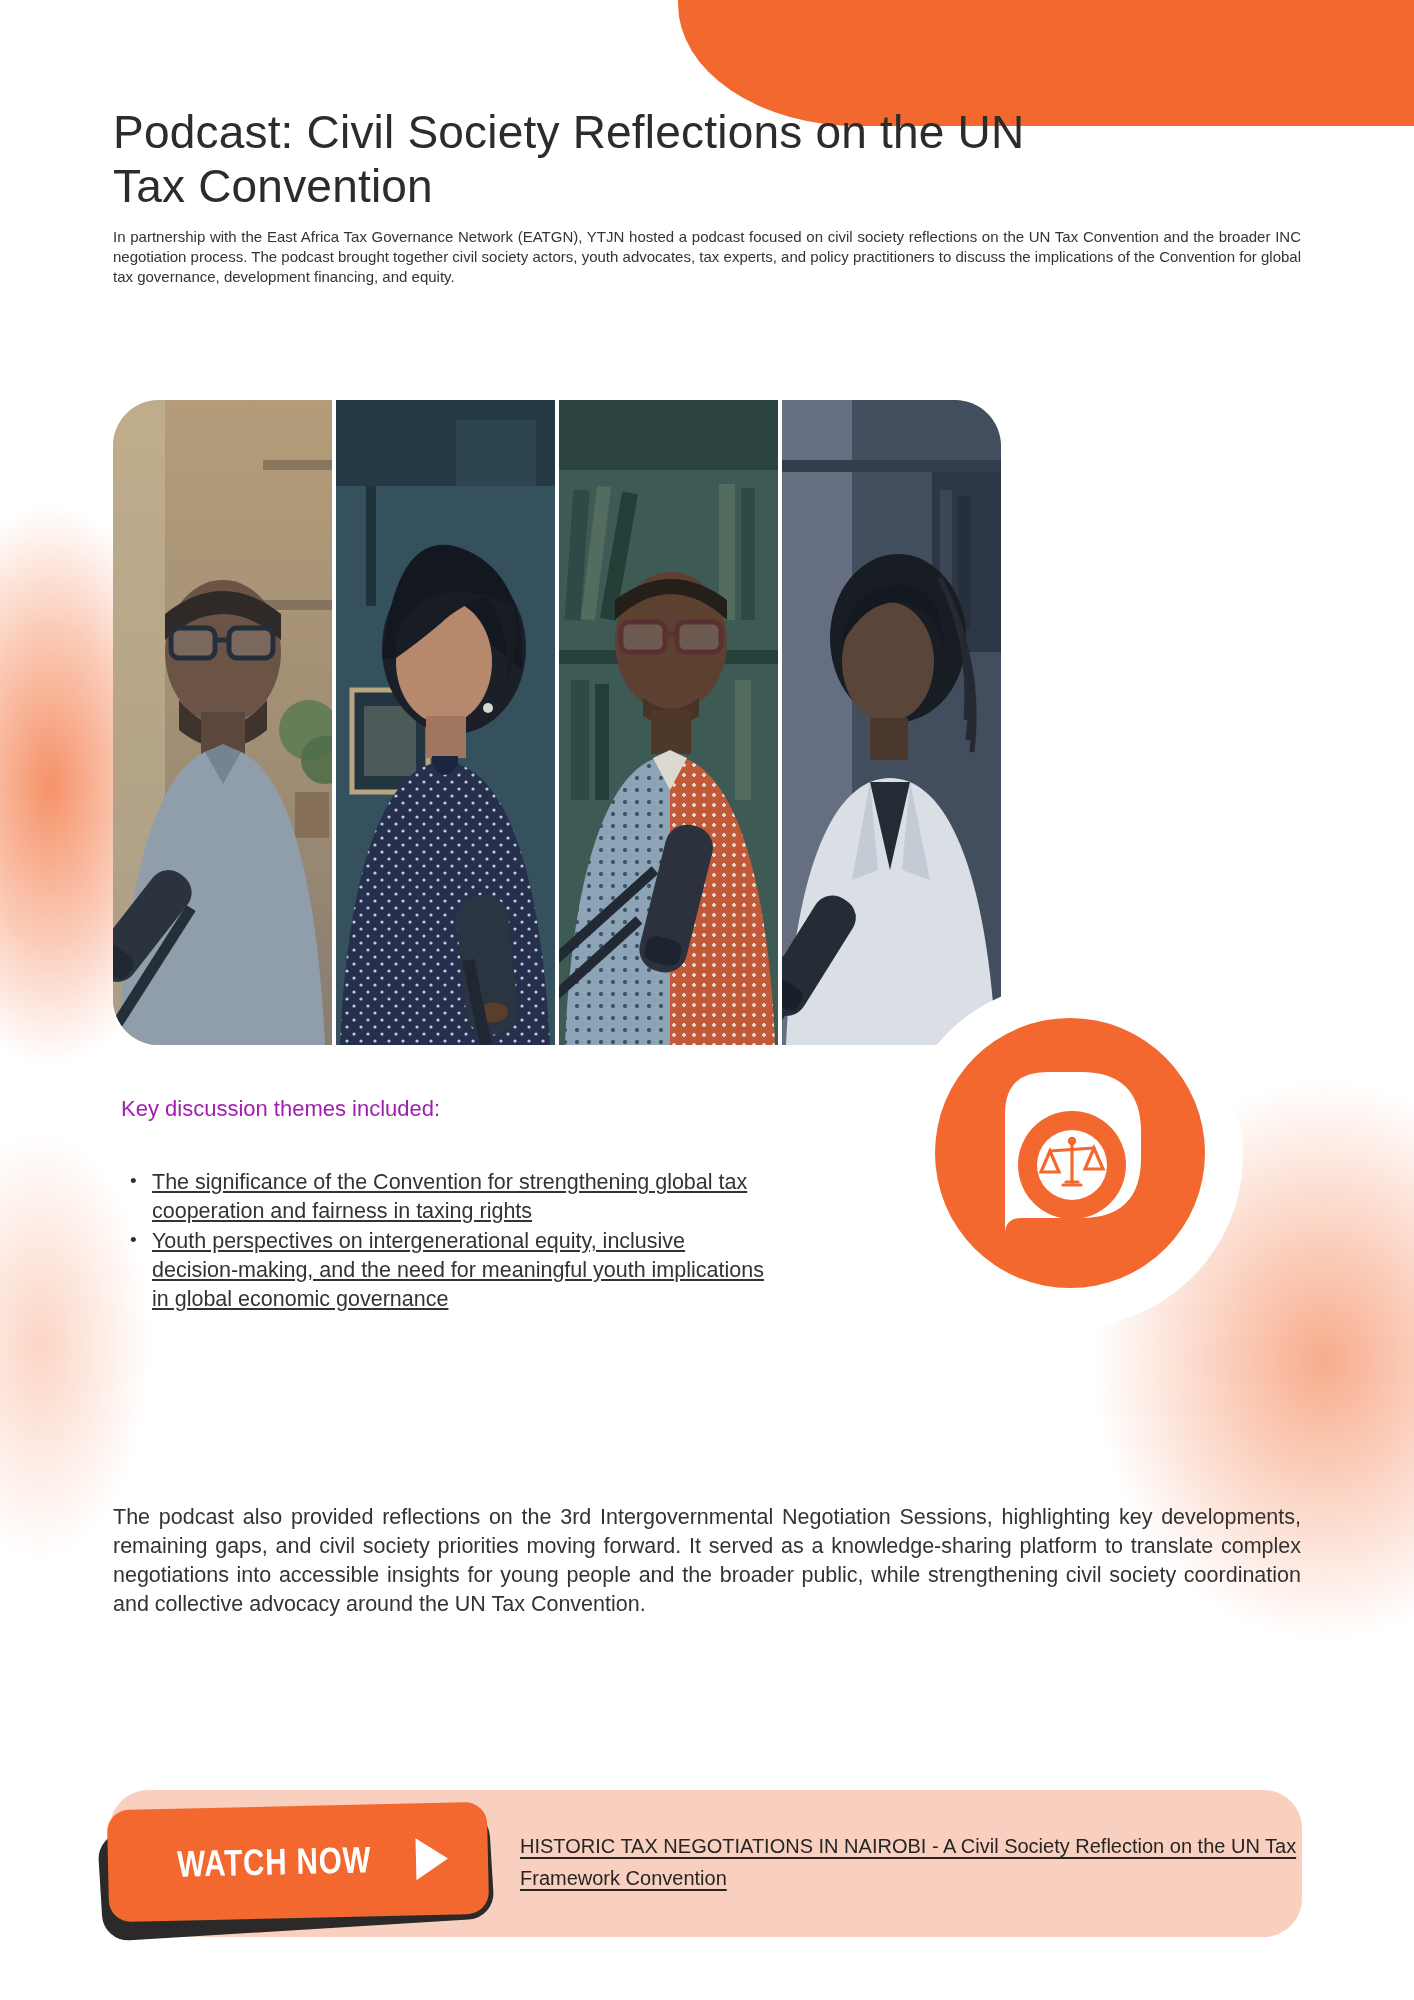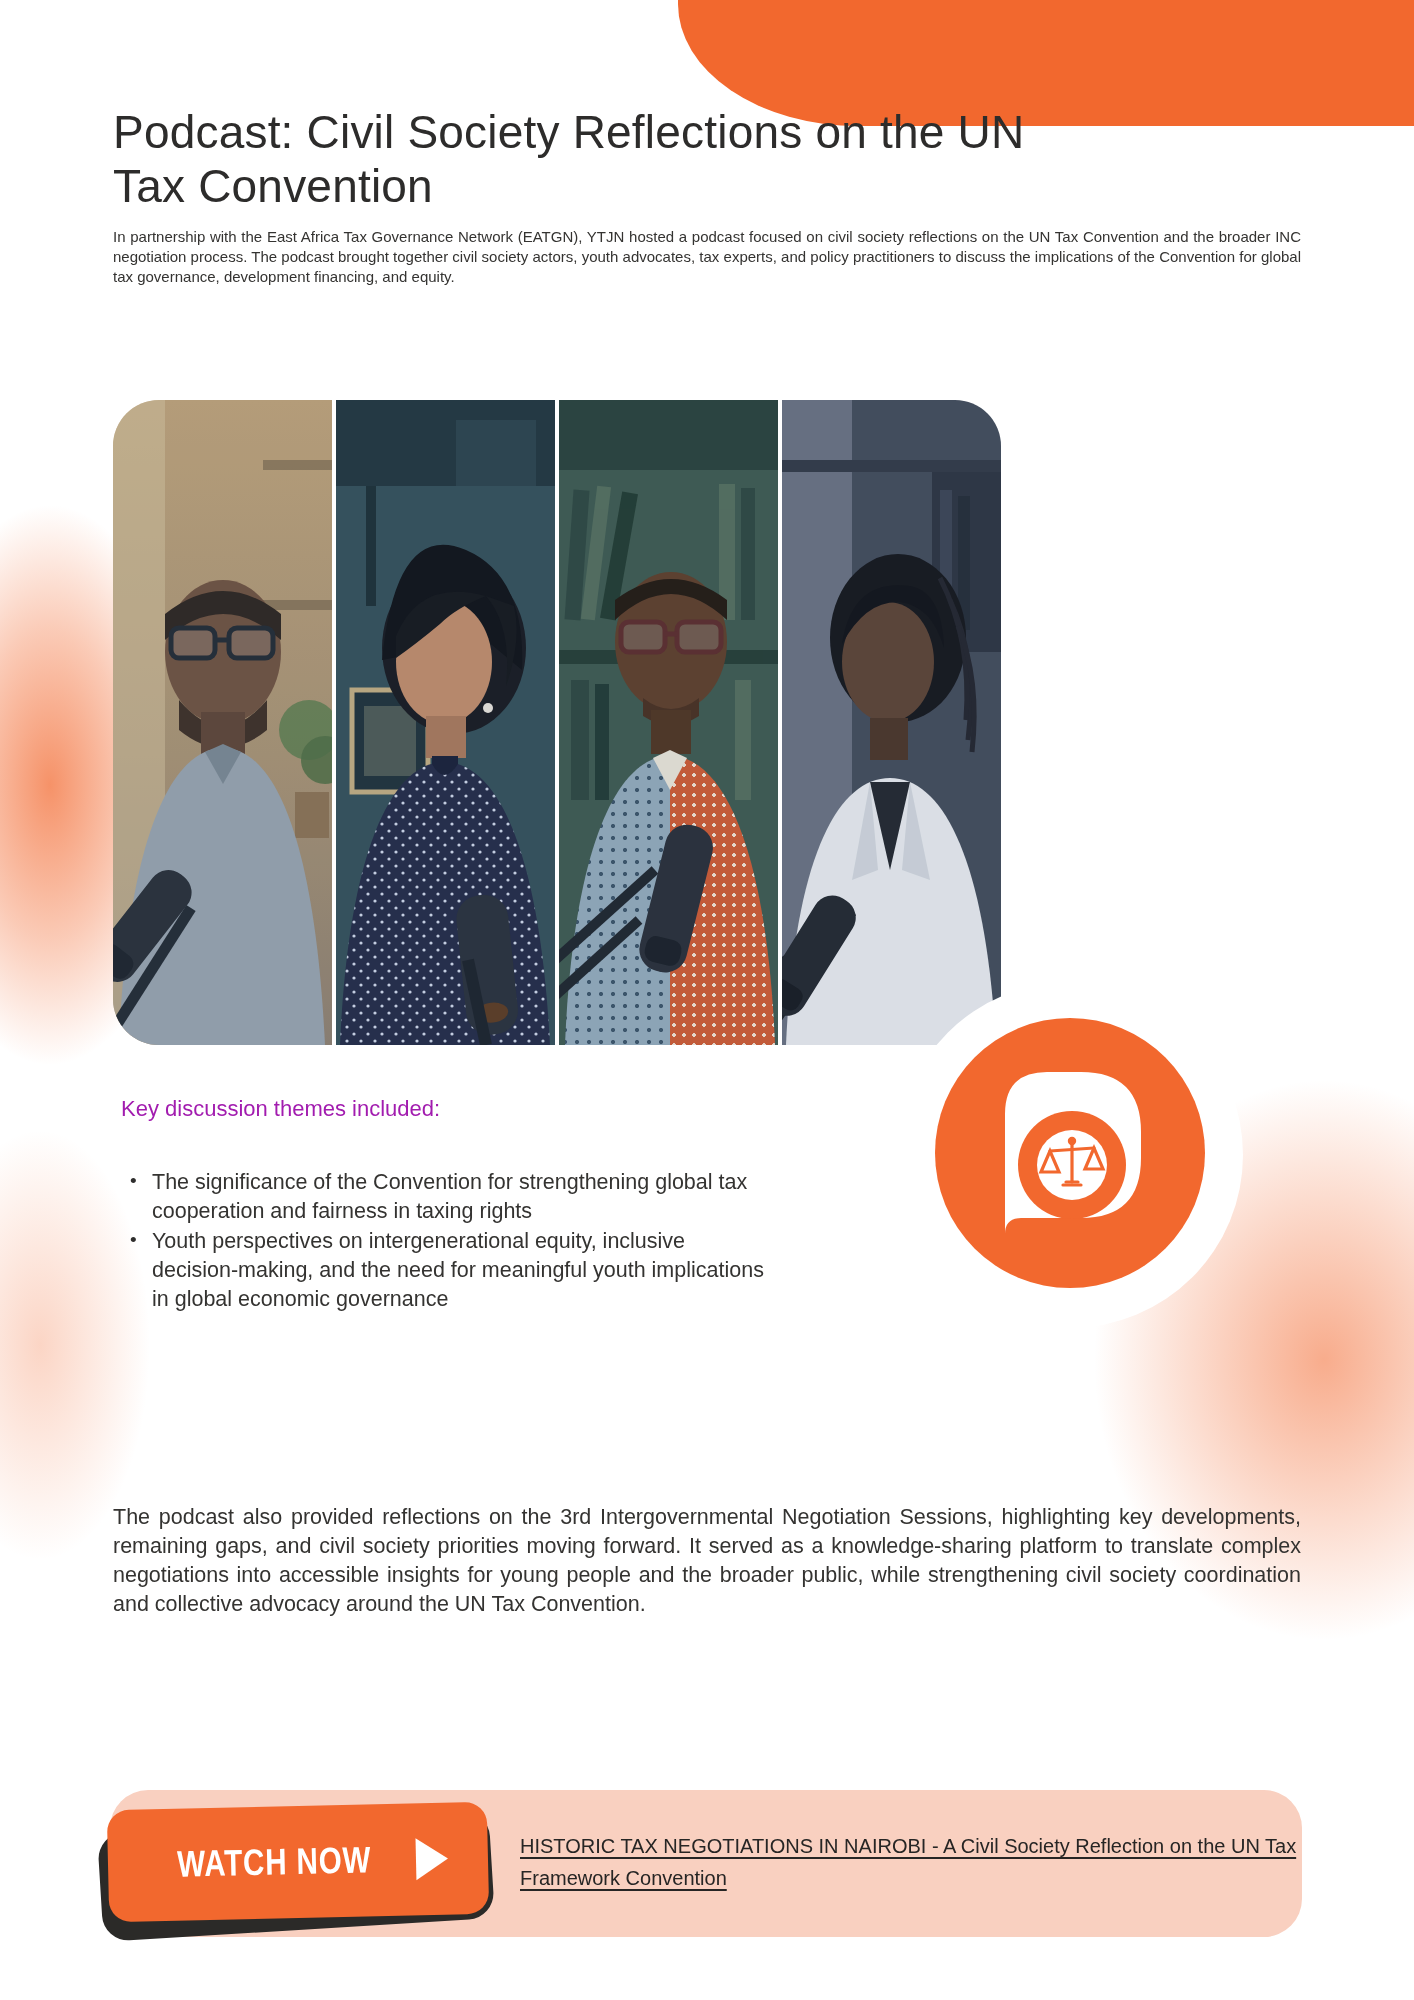--- a/index.html
+++ b/index.html
@@ -44,21 +44,21 @@
   }
   .themes-heading {
     position: absolute; left: 113px; top: 1096px;
     font-size: 22px; color: #a21caf; margin-left: 8px;
   }
   .themes-list {
     position: absolute; left: 128px; top: 1168px; width: 645px;
     font-size: 21.5px; line-height: 1.345; color: #343331;
     list-style: none;
   }
-  .themes-list li { position: relative; padding-left: 24px; margin-bottom: 1px; }
+  .themes-list li { position: relative; padding-left: 24px; margin-bottom: 1px; text-decoration: underline; }
   .themes-list li::before {
     content: "•"; position: absolute; left: 2px; top: 0;
     font-size: 19px; color: #2f2e2d;
   }
   .closing-paragraph {
     position: absolute; left: 113px; top: 1503px; width: 1188px;
     font-size: 21.5px; line-height: 1.345; color: #343331;
     text-align: justify;
   }
   

